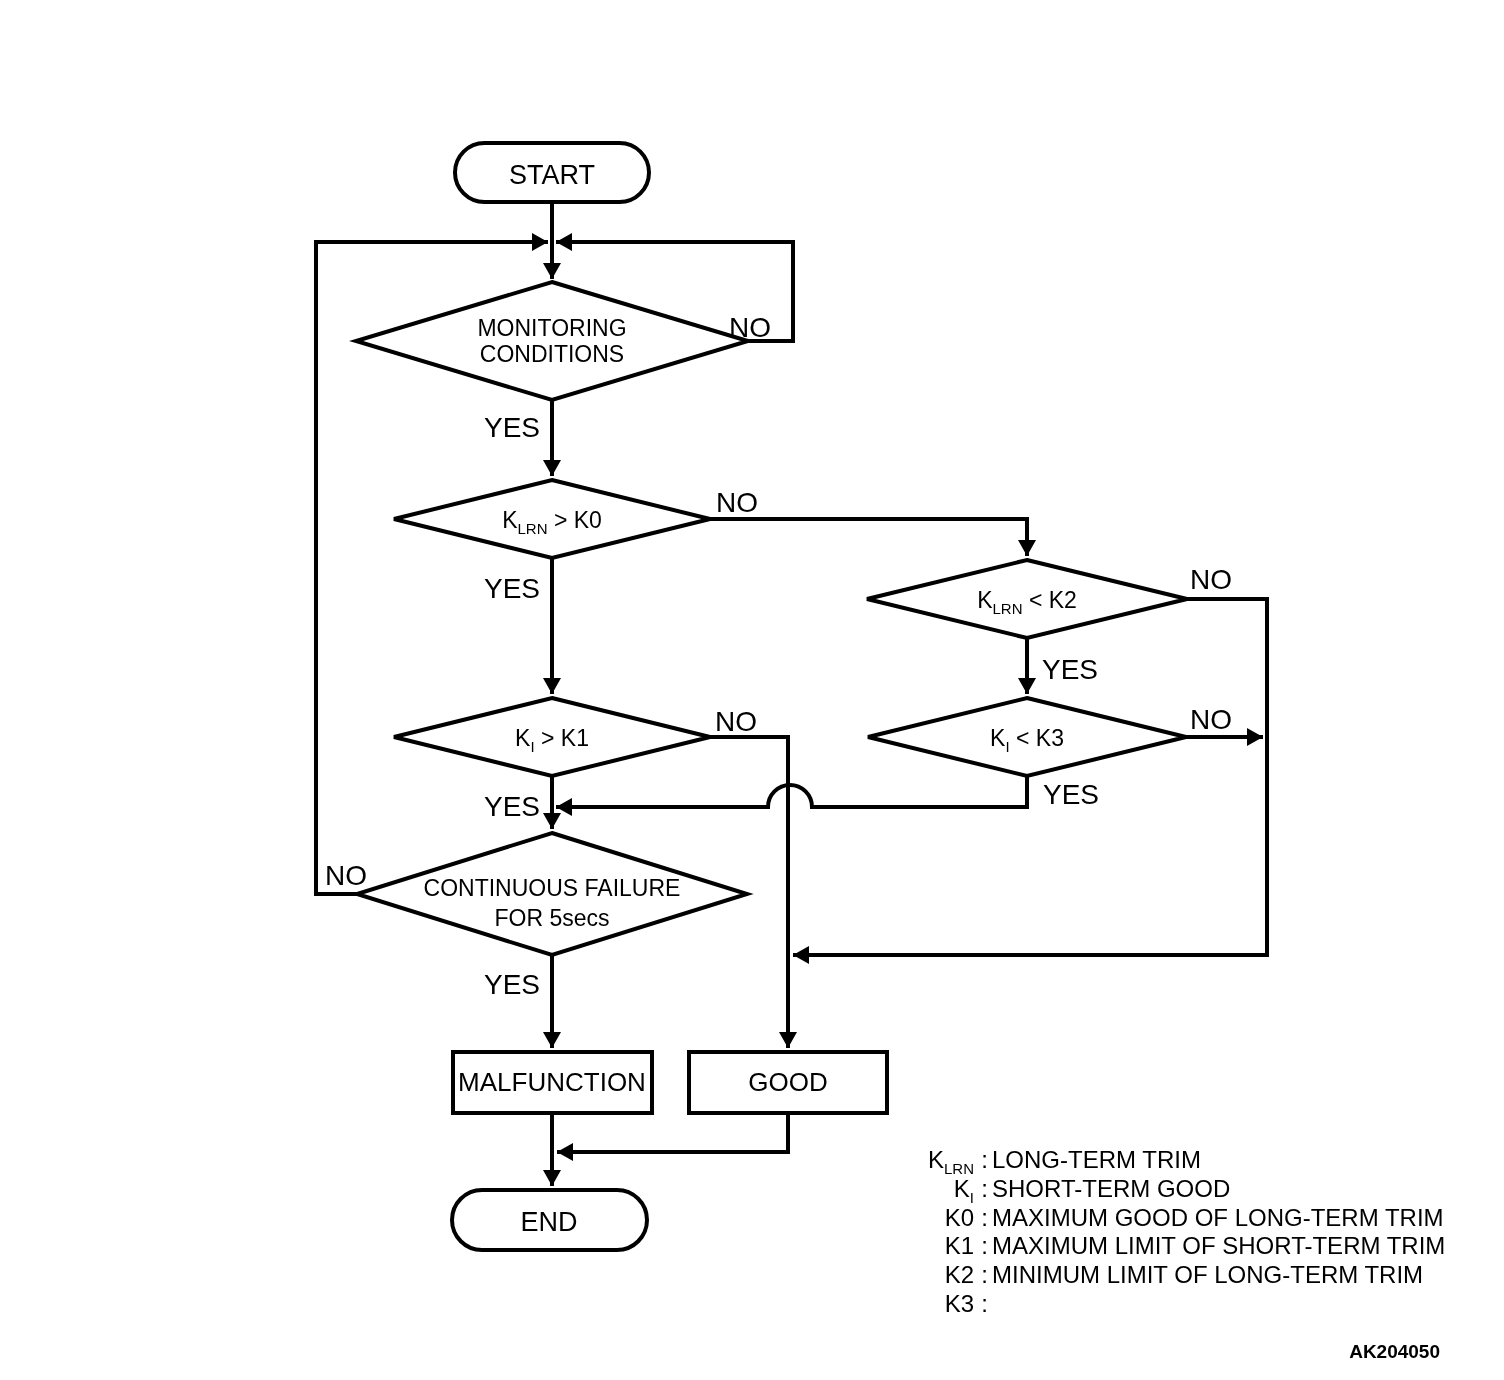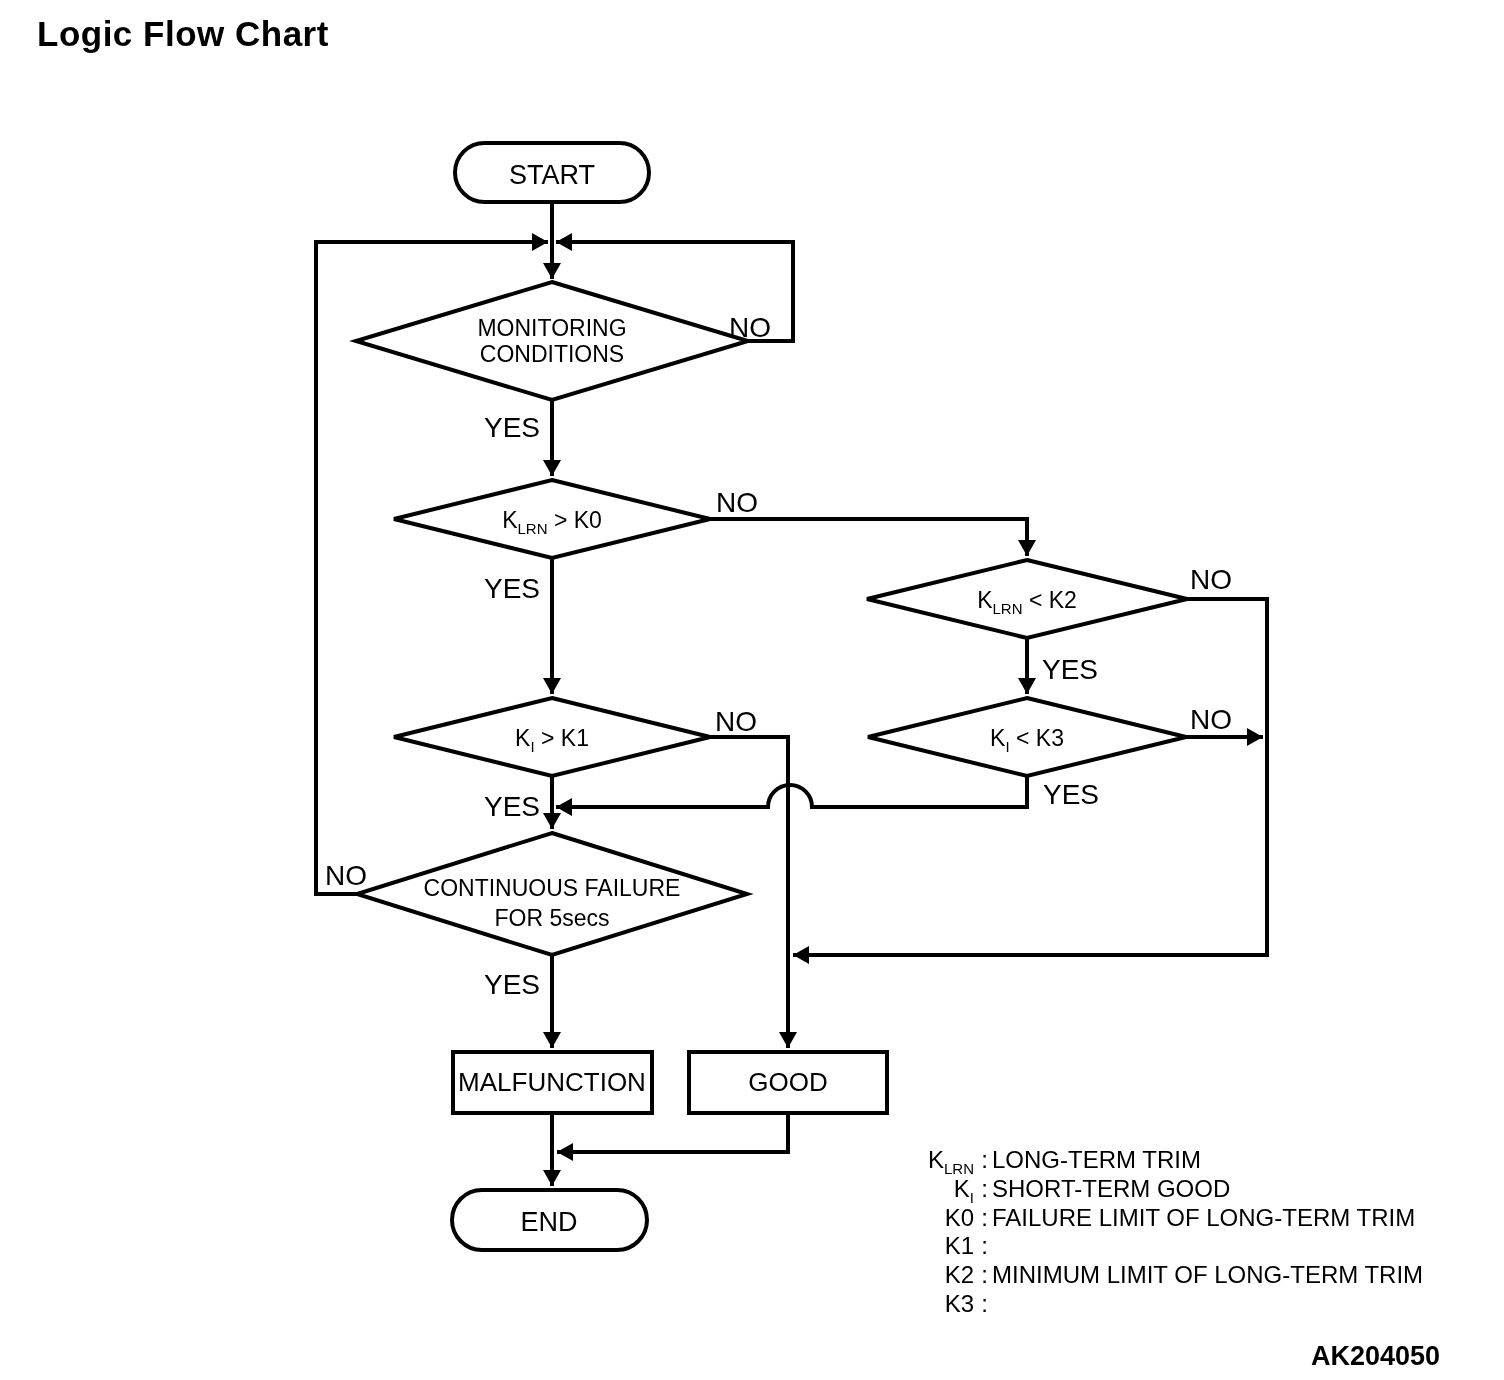--- a/index.html
+++ b/index.html
@@ -27,29 +27,28 @@
   
   .legend { position:absolute; left:928px; top:1146px; font-size:24px; line-height:28.8px; }
   .legend-row { display:flex; white-space:nowrap;text-align:right; }
   .legend-term { display:inline-block; width:46px; }
   .legend-term sub { font-size:15px; line-height:0; }
   .legend-colon { display:inline-block; width:14px; }
   .legend-def { margin-left:4px; }
 
   .figure-code {
     position:absolute; left:1240px; top:1341px; width:200px;
-    text-align:right; font-size:27px; font-weight:bold;
+    text-align:right; font-size:19px; font-weight:bold;
   }
 </style>
 </head>
 <body>
 
 <div class="page">
 
-  <div class="title">Logic Flow Chart</div>
 
   <svg class="flow" width="1504" height="1380" viewBox="0 0 1504 1380" xmlns="http://www.w3.org/2000/svg">
 
     <defs>
       <marker id="arr" markerWidth="20" markerHeight="22" refX="16" refY="9" orient="auto" markerUnits="userSpaceOnUse">
         <path d="M0,0 L16,9 L0,18 Z" fill="#000000"></path>
       </marker>
     </defs>
 
     <g>
@@ -136,25 +135,26 @@
         <span class="legend-def">LONG-TERM TRIM</span>
     </div>
     <div class="legend-row">
       <span class="legend-term"><span>K</span><sub>I</sub></span>
         <span class="legend-colon">:</span>
         <span class="legend-def">SHORT-TERM GOOD</span>
     </div>
     <div class="legend-row">
       <span class="legend-term"><span>K0</span><sub></sub></span>
         <span class="legend-colon">:</span>
-        <span class="legend-def">FAILURE LIMIT OF LONG-TERM TRIM</span>
+        <span class="legend-def">MAXIMUM GOOD OF LONG-TERM TRIM</span>
     </div>
     <div class="legend-row">
       <span class="legend-term"><span>K1</span><sub></sub></span>
         <span class="legend-colon">:</span>
+        <span class="legend-def">MAXIMUM LIMIT OF SHORT-TERM TRIM</span>
     </div>
     <div class="legend-row">
       <span class="legend-term"><span>K2</span><sub></sub></span>
         <span class="legend-colon">:</span>
         <span class="legend-def">MINIMUM LIMIT OF LONG-TERM TRIM</span>
     </div>
     <div class="legend-row">
       <span class="legend-term"><span>K3</span><sub></sub></span>
         <span class="legend-colon">:</span>
     </div>

